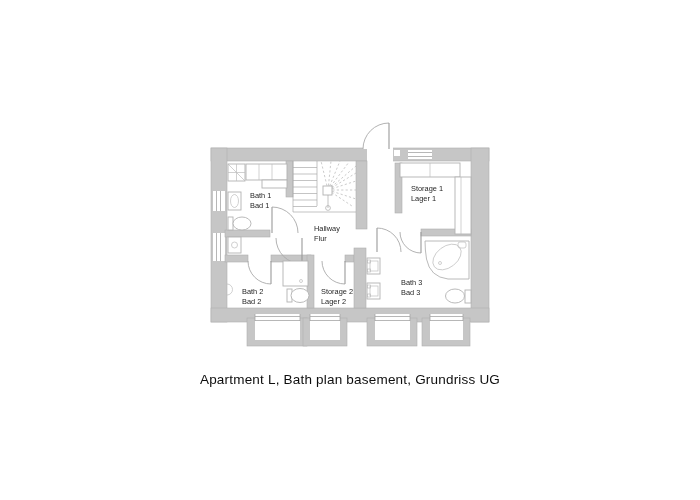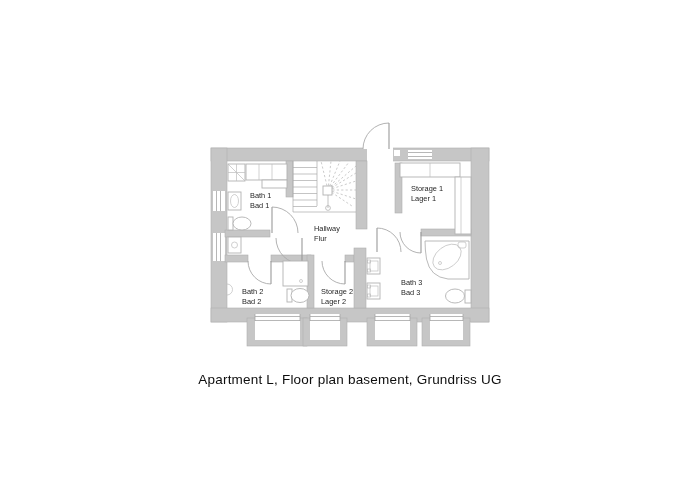--- a/index.html
+++ b/index.html
@@ -204,14 +204,14 @@
       <text class="room-label" x="242" y="304">Bad 2</text>
 
       <text class="room-label" x="321" y="294">Storage 2</text>
       <text class="room-label" x="321" y="304">Lager 2</text>
 
       <text class="room-label" x="401" y="285">Bath 3</text>
       <text class="room-label" x="401" y="295">Bad 3</text>
     </g>
   </svg>
 
-  <div class="caption">Apartment L, Floor plan basement, Grundriss UG</div>
+  <div class="caption">Apartment L, Bath plan basement, Grundriss UG</div>
 </div>
 
 </body></html>

